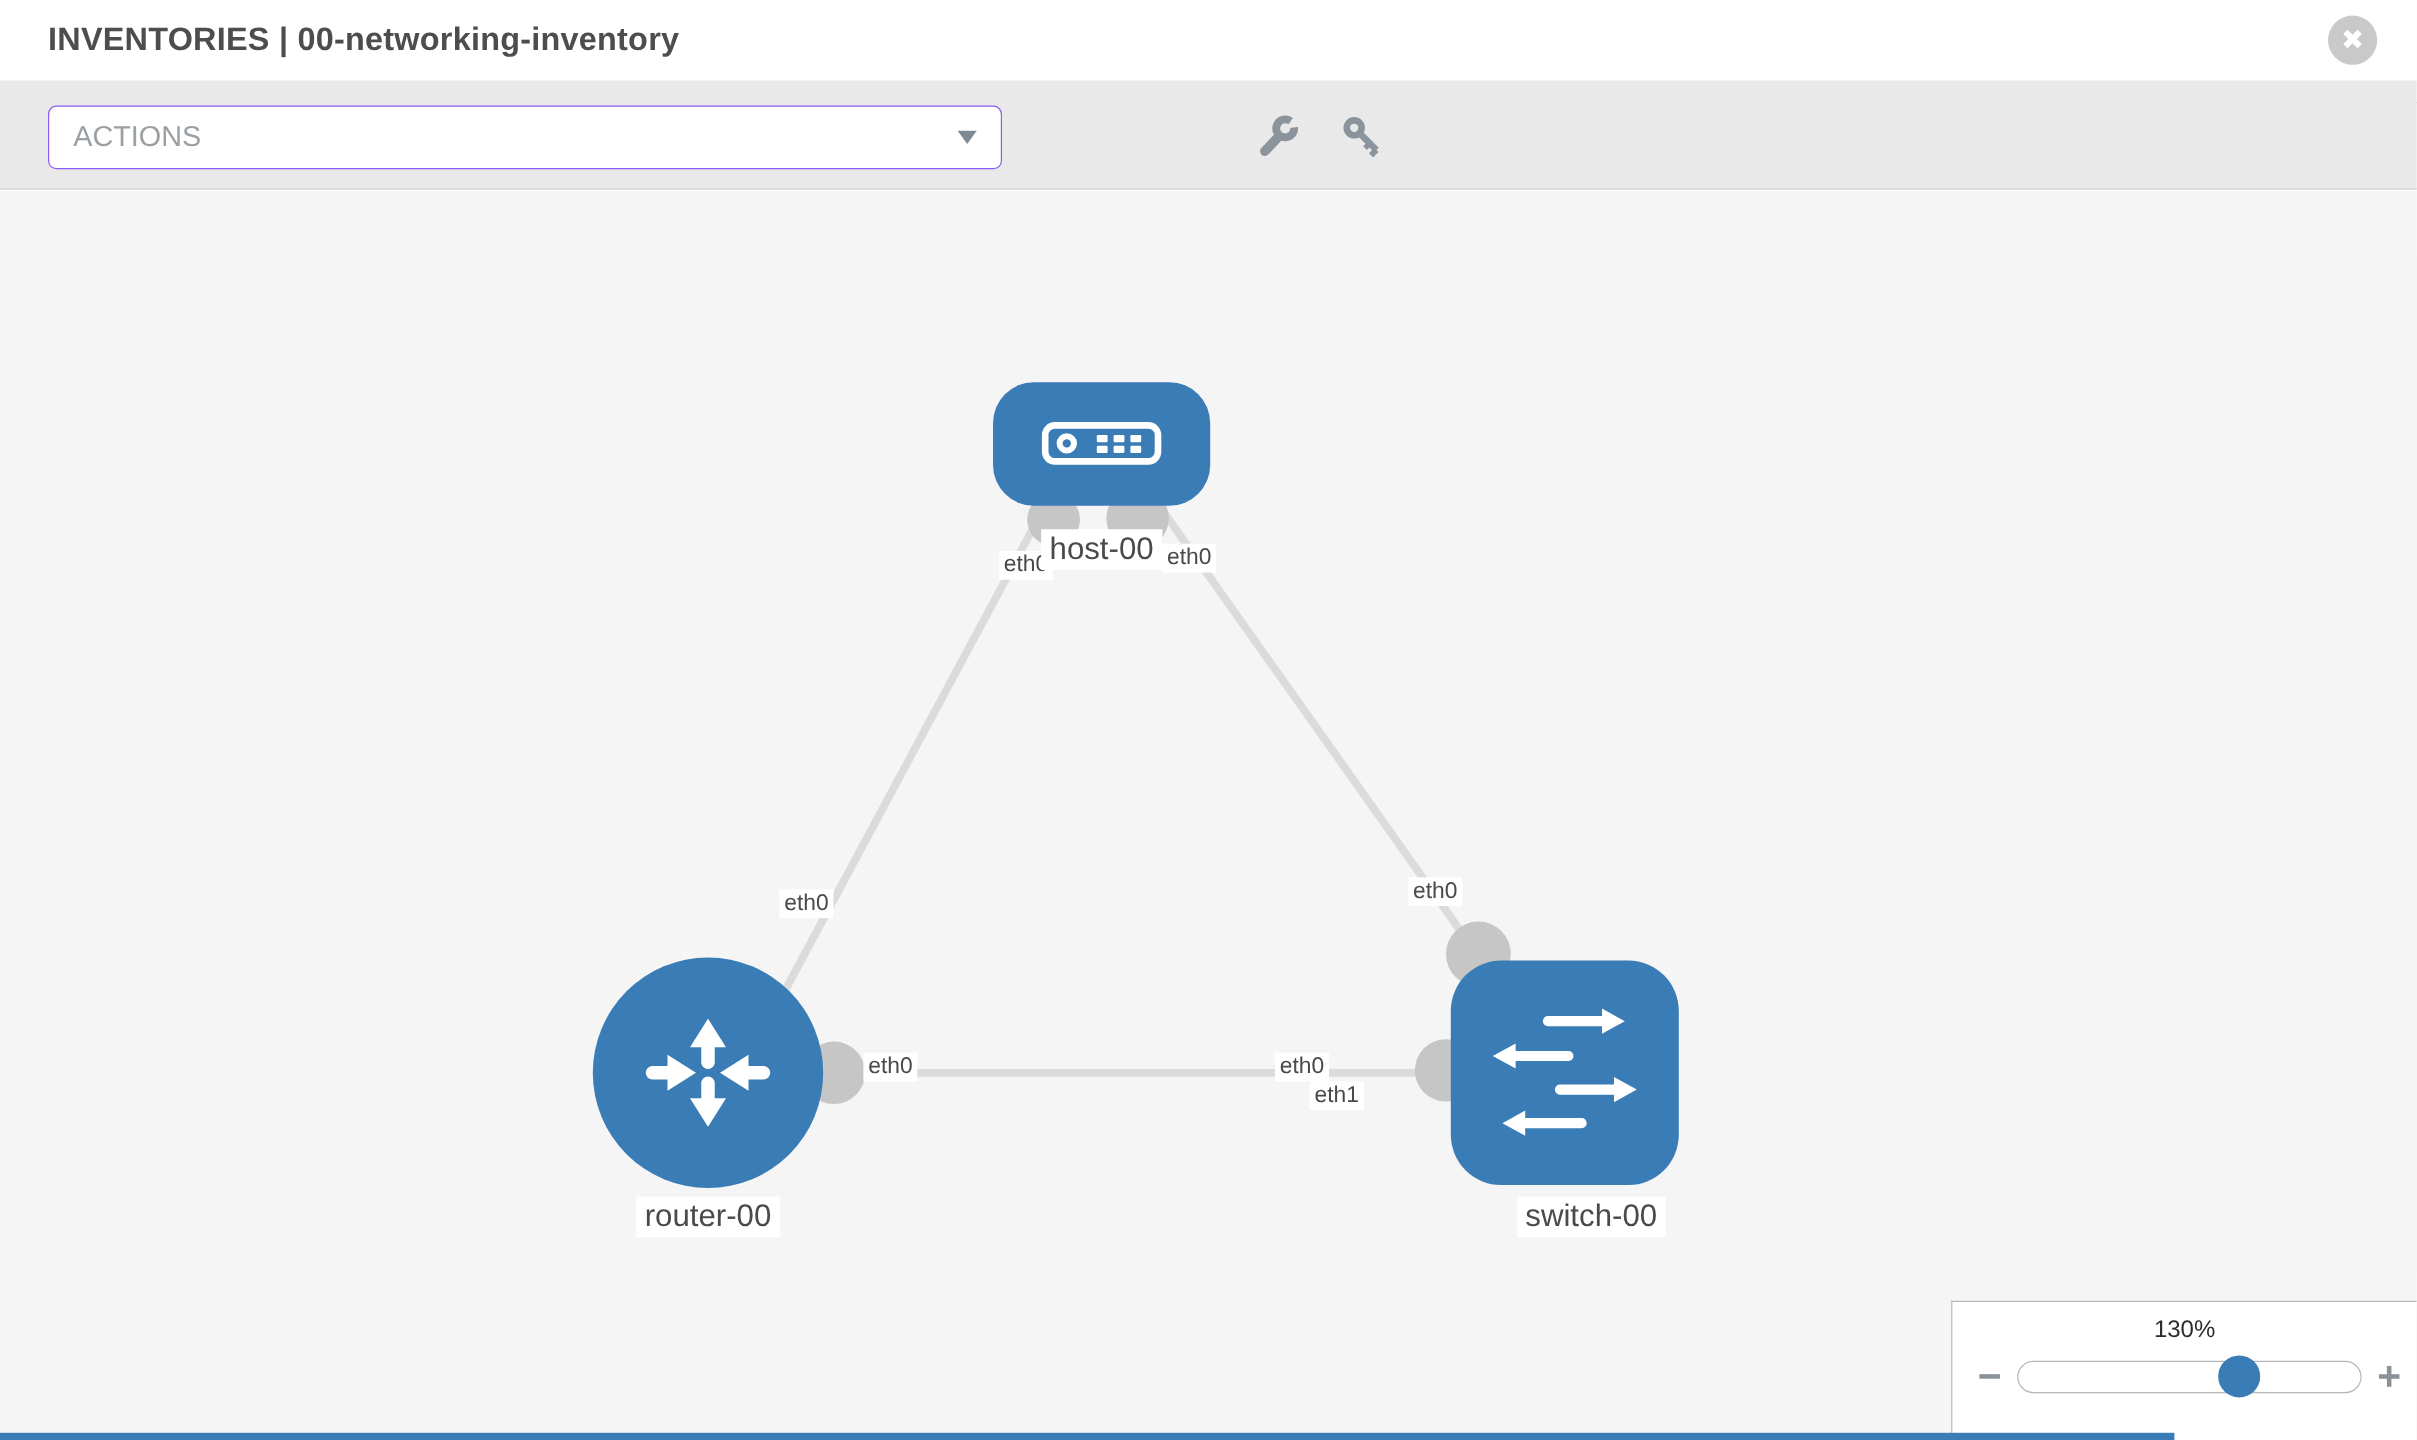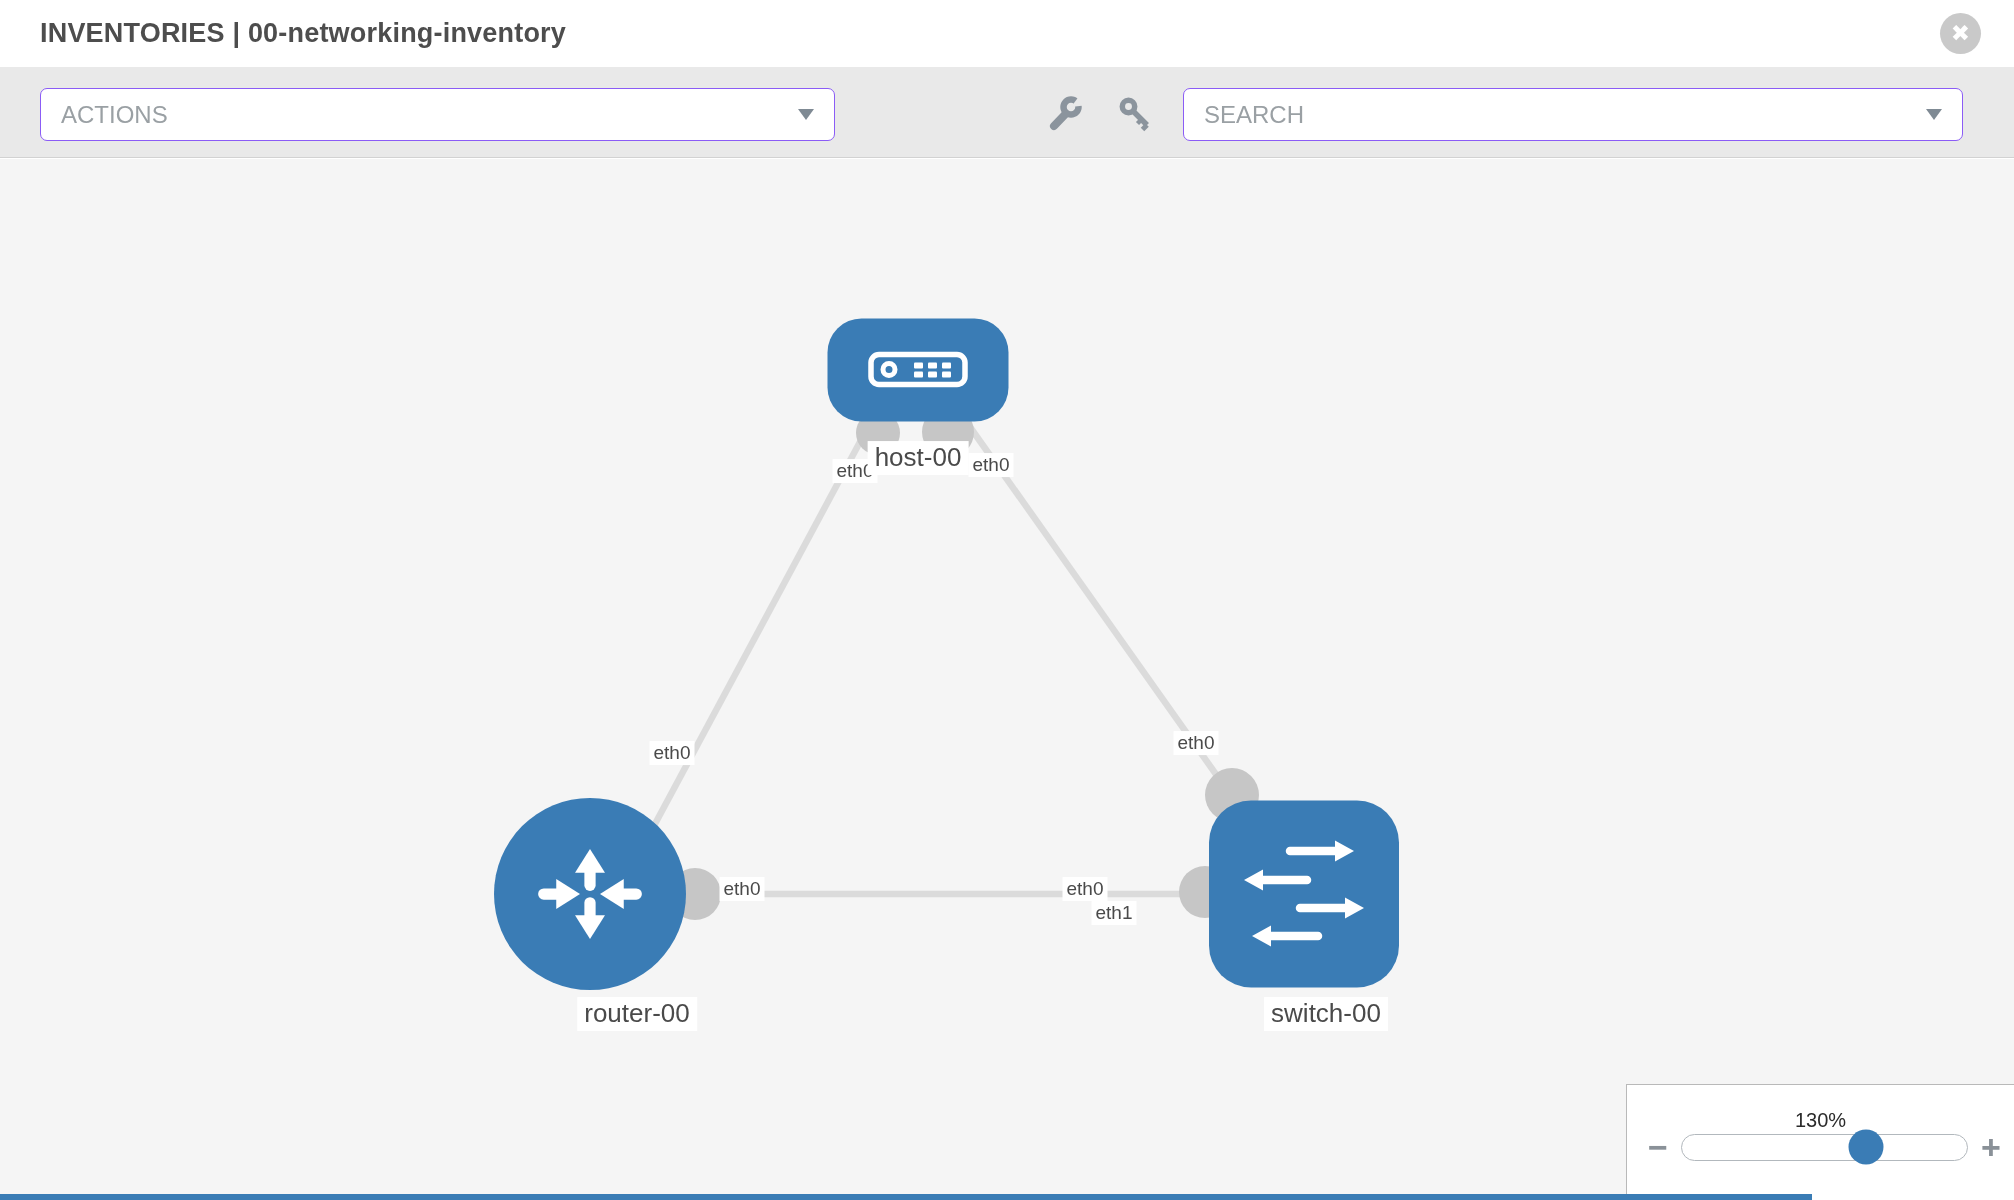--- a/index.html
+++ b/index.html
@@ -61,21 +61,21 @@
   }
   .node-label { font-size:26px; padding:2px 7px; }
   .if-label { font-size:19px; padding:1px 4px; }
 
   
   .zoom-panel {
     position:absolute; right:0; bottom:0; width:388px; height:116px;
     background:#ffffff; border:1px solid #b9b9b9; border-right:none; border-bottom:none;
   }
   .zoom-level {
-    text-align:center; margin-top:24px; font-size:20px; color:#2b2b2b;
+    text-align:center; margin-top:12px; font-size:20px; color:#2b2b2b;
   }
   .zoom-row {
     position:absolute; left:0; top:40px; width:100%; height:44px;
     display:flex; align-items:center;
   }
   .zoom-minus, .zoom-plus {
     font-size:34px; font-weight:bold; color:#8a9198; width:46px;
     text-align:center; cursor:pointer; user-select:none; line-height:34px;
   }
   .zoom-minus { margin-left:8px; }
@@ -117,24 +117,20 @@
       <line x1="8" y1="32" x2="19.5" y2="20" stroke="#8b949d" stroke-width="8" stroke-linecap="round"></line>
     </svg>
 
     <svg class="tool-icon key-icon" viewBox="0 0 40 40">
       <circle cx="12.5" cy="12.5" r="6.2" fill="none" stroke="#8b949d" stroke-width="5.5"></circle>
       <line x1="17" y1="17" x2="31" y2="31" stroke="#8b949d" stroke-width="5.5"></line>
       <line x1="31" y1="31" x2="26.5" y2="35.5" stroke="#8b949d" stroke-width="5"></line>
       <line x1="25.5" y1="25.5" x2="21.5" y2="29.5" stroke="#8b949d" stroke-width="4.5"></line>
     </svg>
 
-    <div class="select-box search-select">
-      <span>SEARCH</span>
-      <span class="chev"></span>
-    </div>
   </div>
 
   <div class="canvas" id="canvas">
     <svg class="topo" id="topo-svg" width="2014" height="1041">
         <line x1="648" y1="678" x2="868" y2="268" stroke="#dbdbdb" stroke-width="6.5"></line>
         <line x1="970" y1="268" x2="1237" y2="645" stroke="#dbdbdb" stroke-width="6.5"></line>
         <line x1="600" y1="735" x2="1300" y2="735" stroke="#dbdbdb" stroke-width="6.5"></line>
         <circle cx="695" cy="735" r="26" fill="#c6c6c6"></circle>
         <circle cx="1205" cy="733" r="26" fill="#c6c6c6"></circle>
         <circle cx="1232" cy="636" r="27" fill="#c6c6c6"></circle>
@@ -182,21 +178,21 @@
       </svg>
     <div id="labels">
         <div class="graph-label if-label" style="left: 1085px; top: 730px;">eth0</div>
         <div class="graph-label if-label" style="left: 1114px; top: 754px; text-align: center;">eth1</div>
         <div class="graph-label if-label" style="left: 855px; top: 312px;">eth0</div>
         <div class="graph-label if-label" style="left: 991px; top: 306px;">eth0</div>
         <div class="graph-label if-label" style="left: 672px; top: 594px;">eth0</div>
         <div class="graph-label if-label" style="left: 1196px; top: 584px;">eth0</div>
         <div class="graph-label if-label" style="left: 742px; top: 730px;">eth0</div>
         <div class="graph-label node-label" style="left: 918px; top: 299px;">host-00</div>
-        <div class="graph-label node-label" style="left: 590px; top: 855px; margin-left: 47px;">router-00</div>
+        <div class="graph-label node-label" style="left: 590px; top: 855px;">router-00</div>
         <div class="graph-label node-label" style="left: 1304px; top: 855px; margin-left: 22px;">switch-00</div>
       </div>
 
     <div class="zoom-panel">
       <div class="zoom-level">130%</div>
       <div class="zoom-row">
         <div class="zoom-minus">−</div>
         <div class="slider-track">
           <div class="slider-thumb" id="zoom-thumb" style="left: 64.5%; background: rgb(58, 124, 181);"></div>
         </div>

